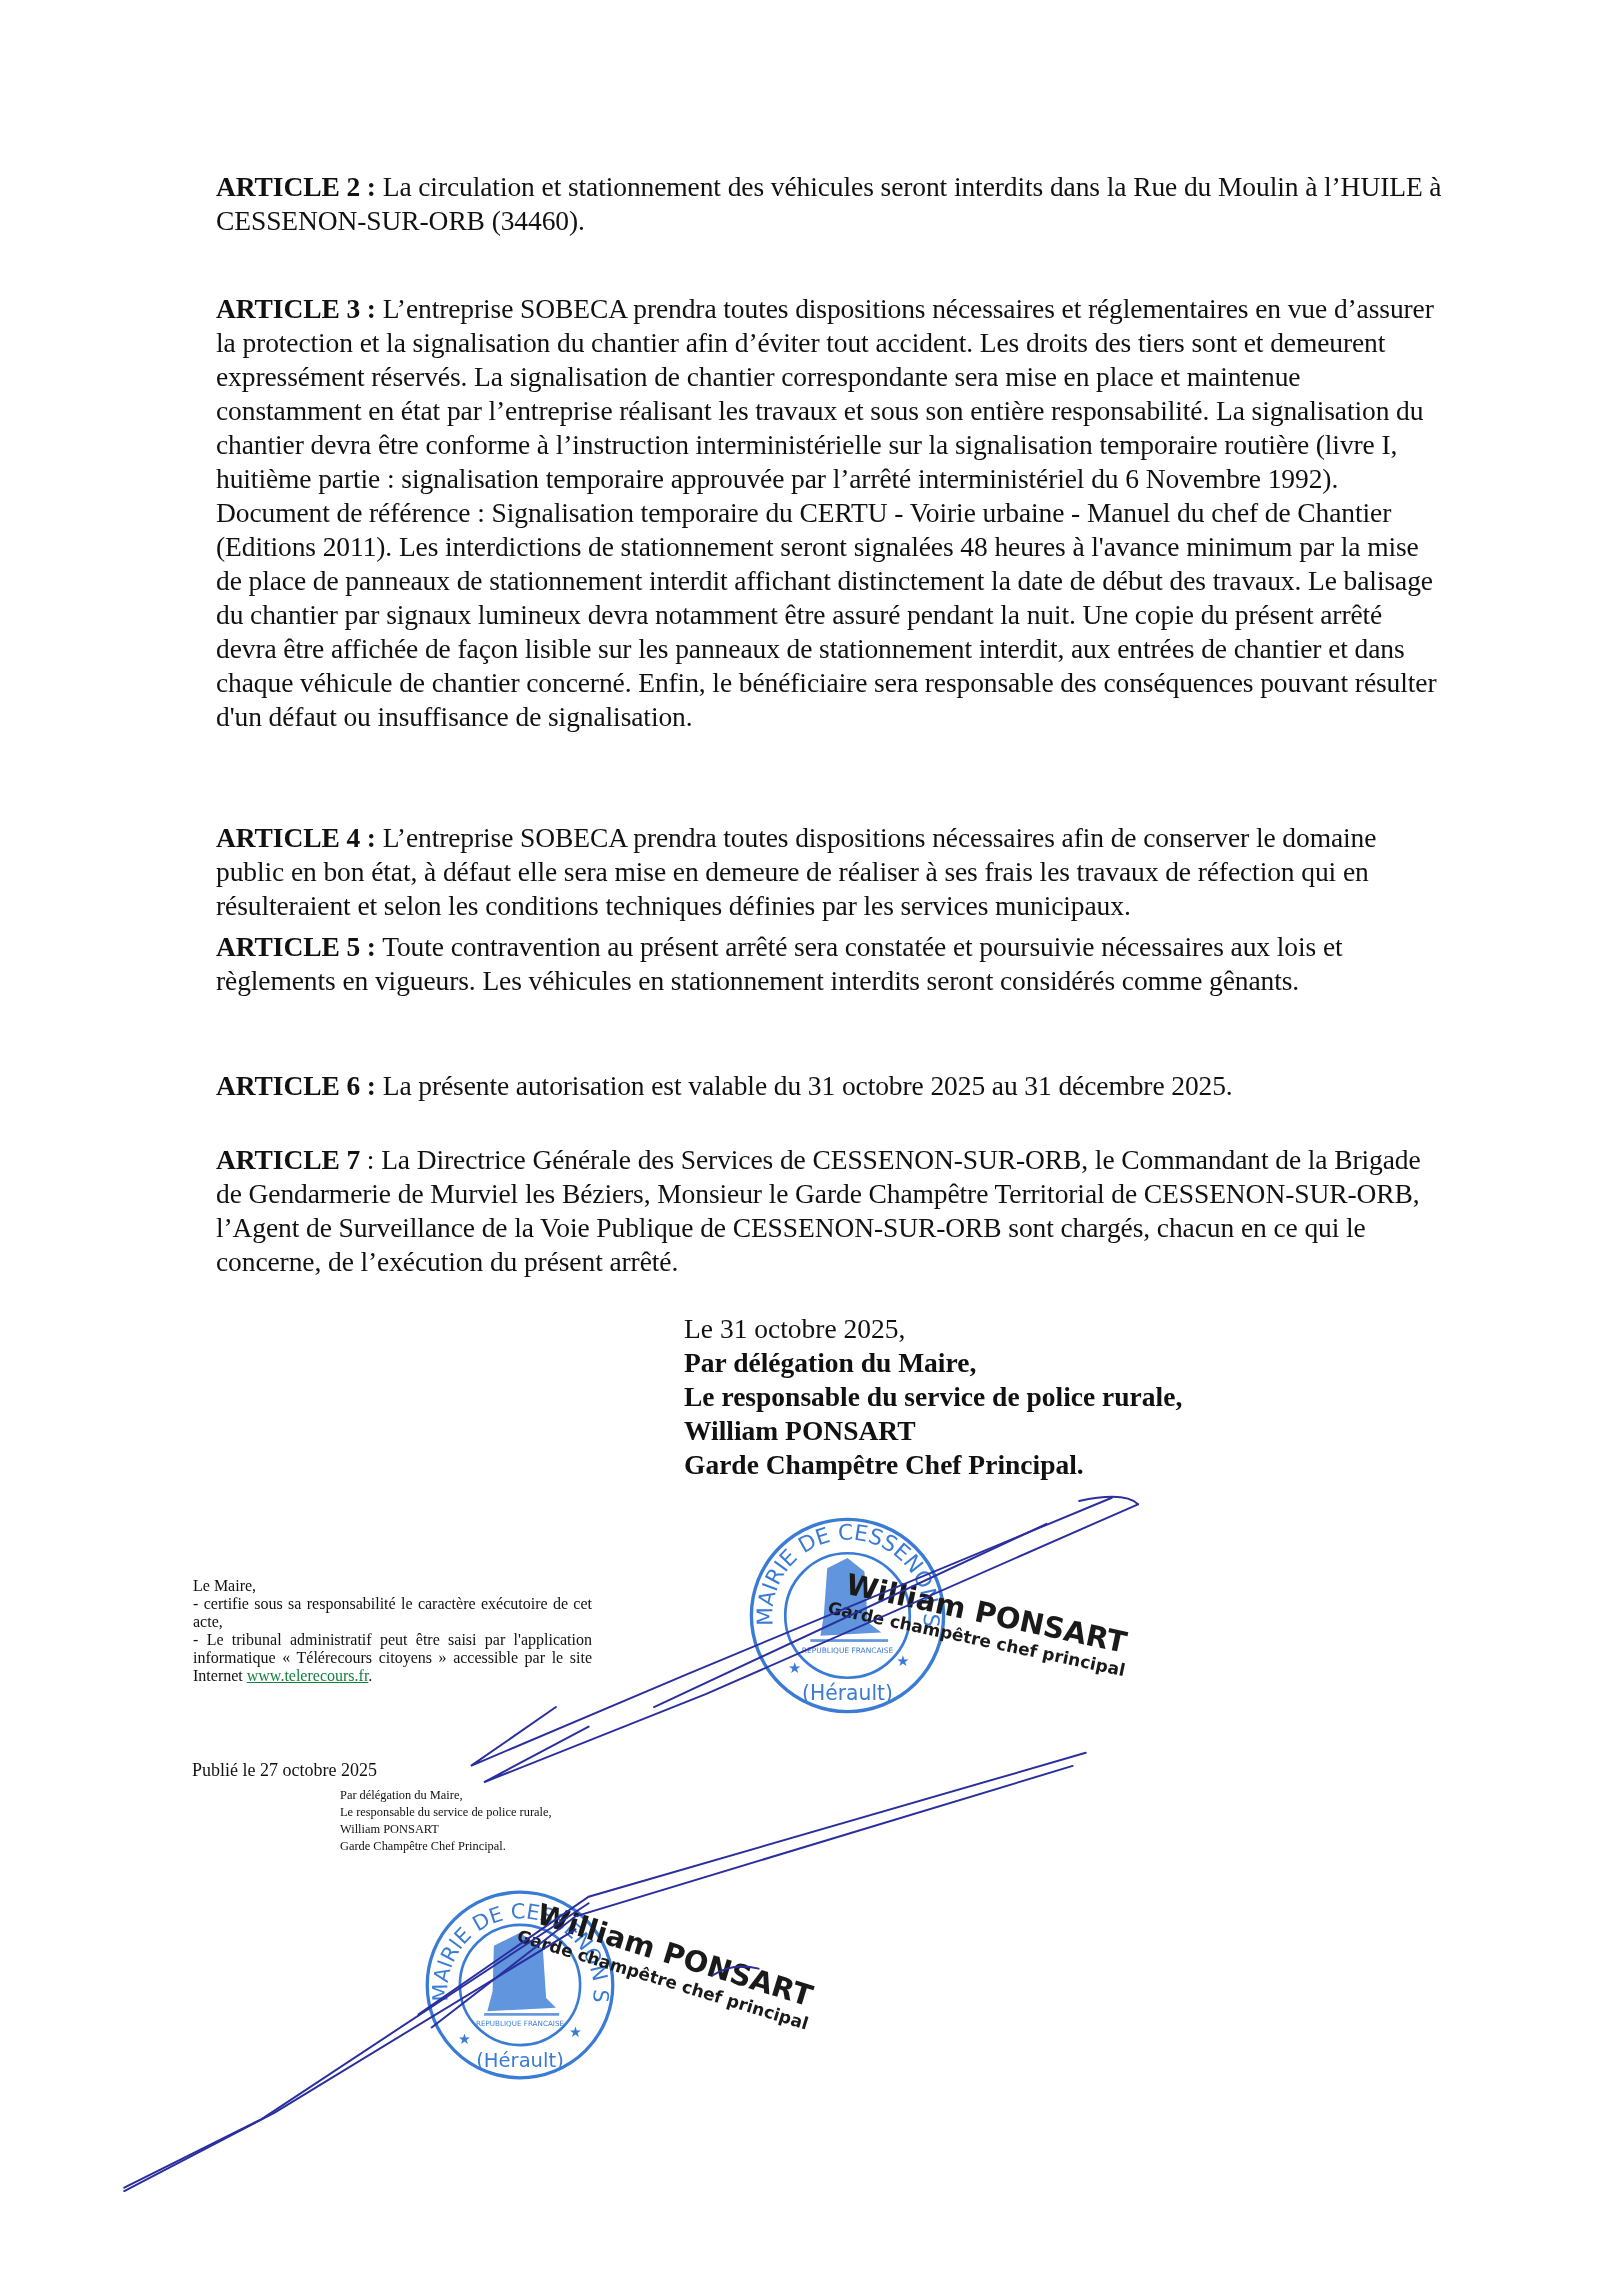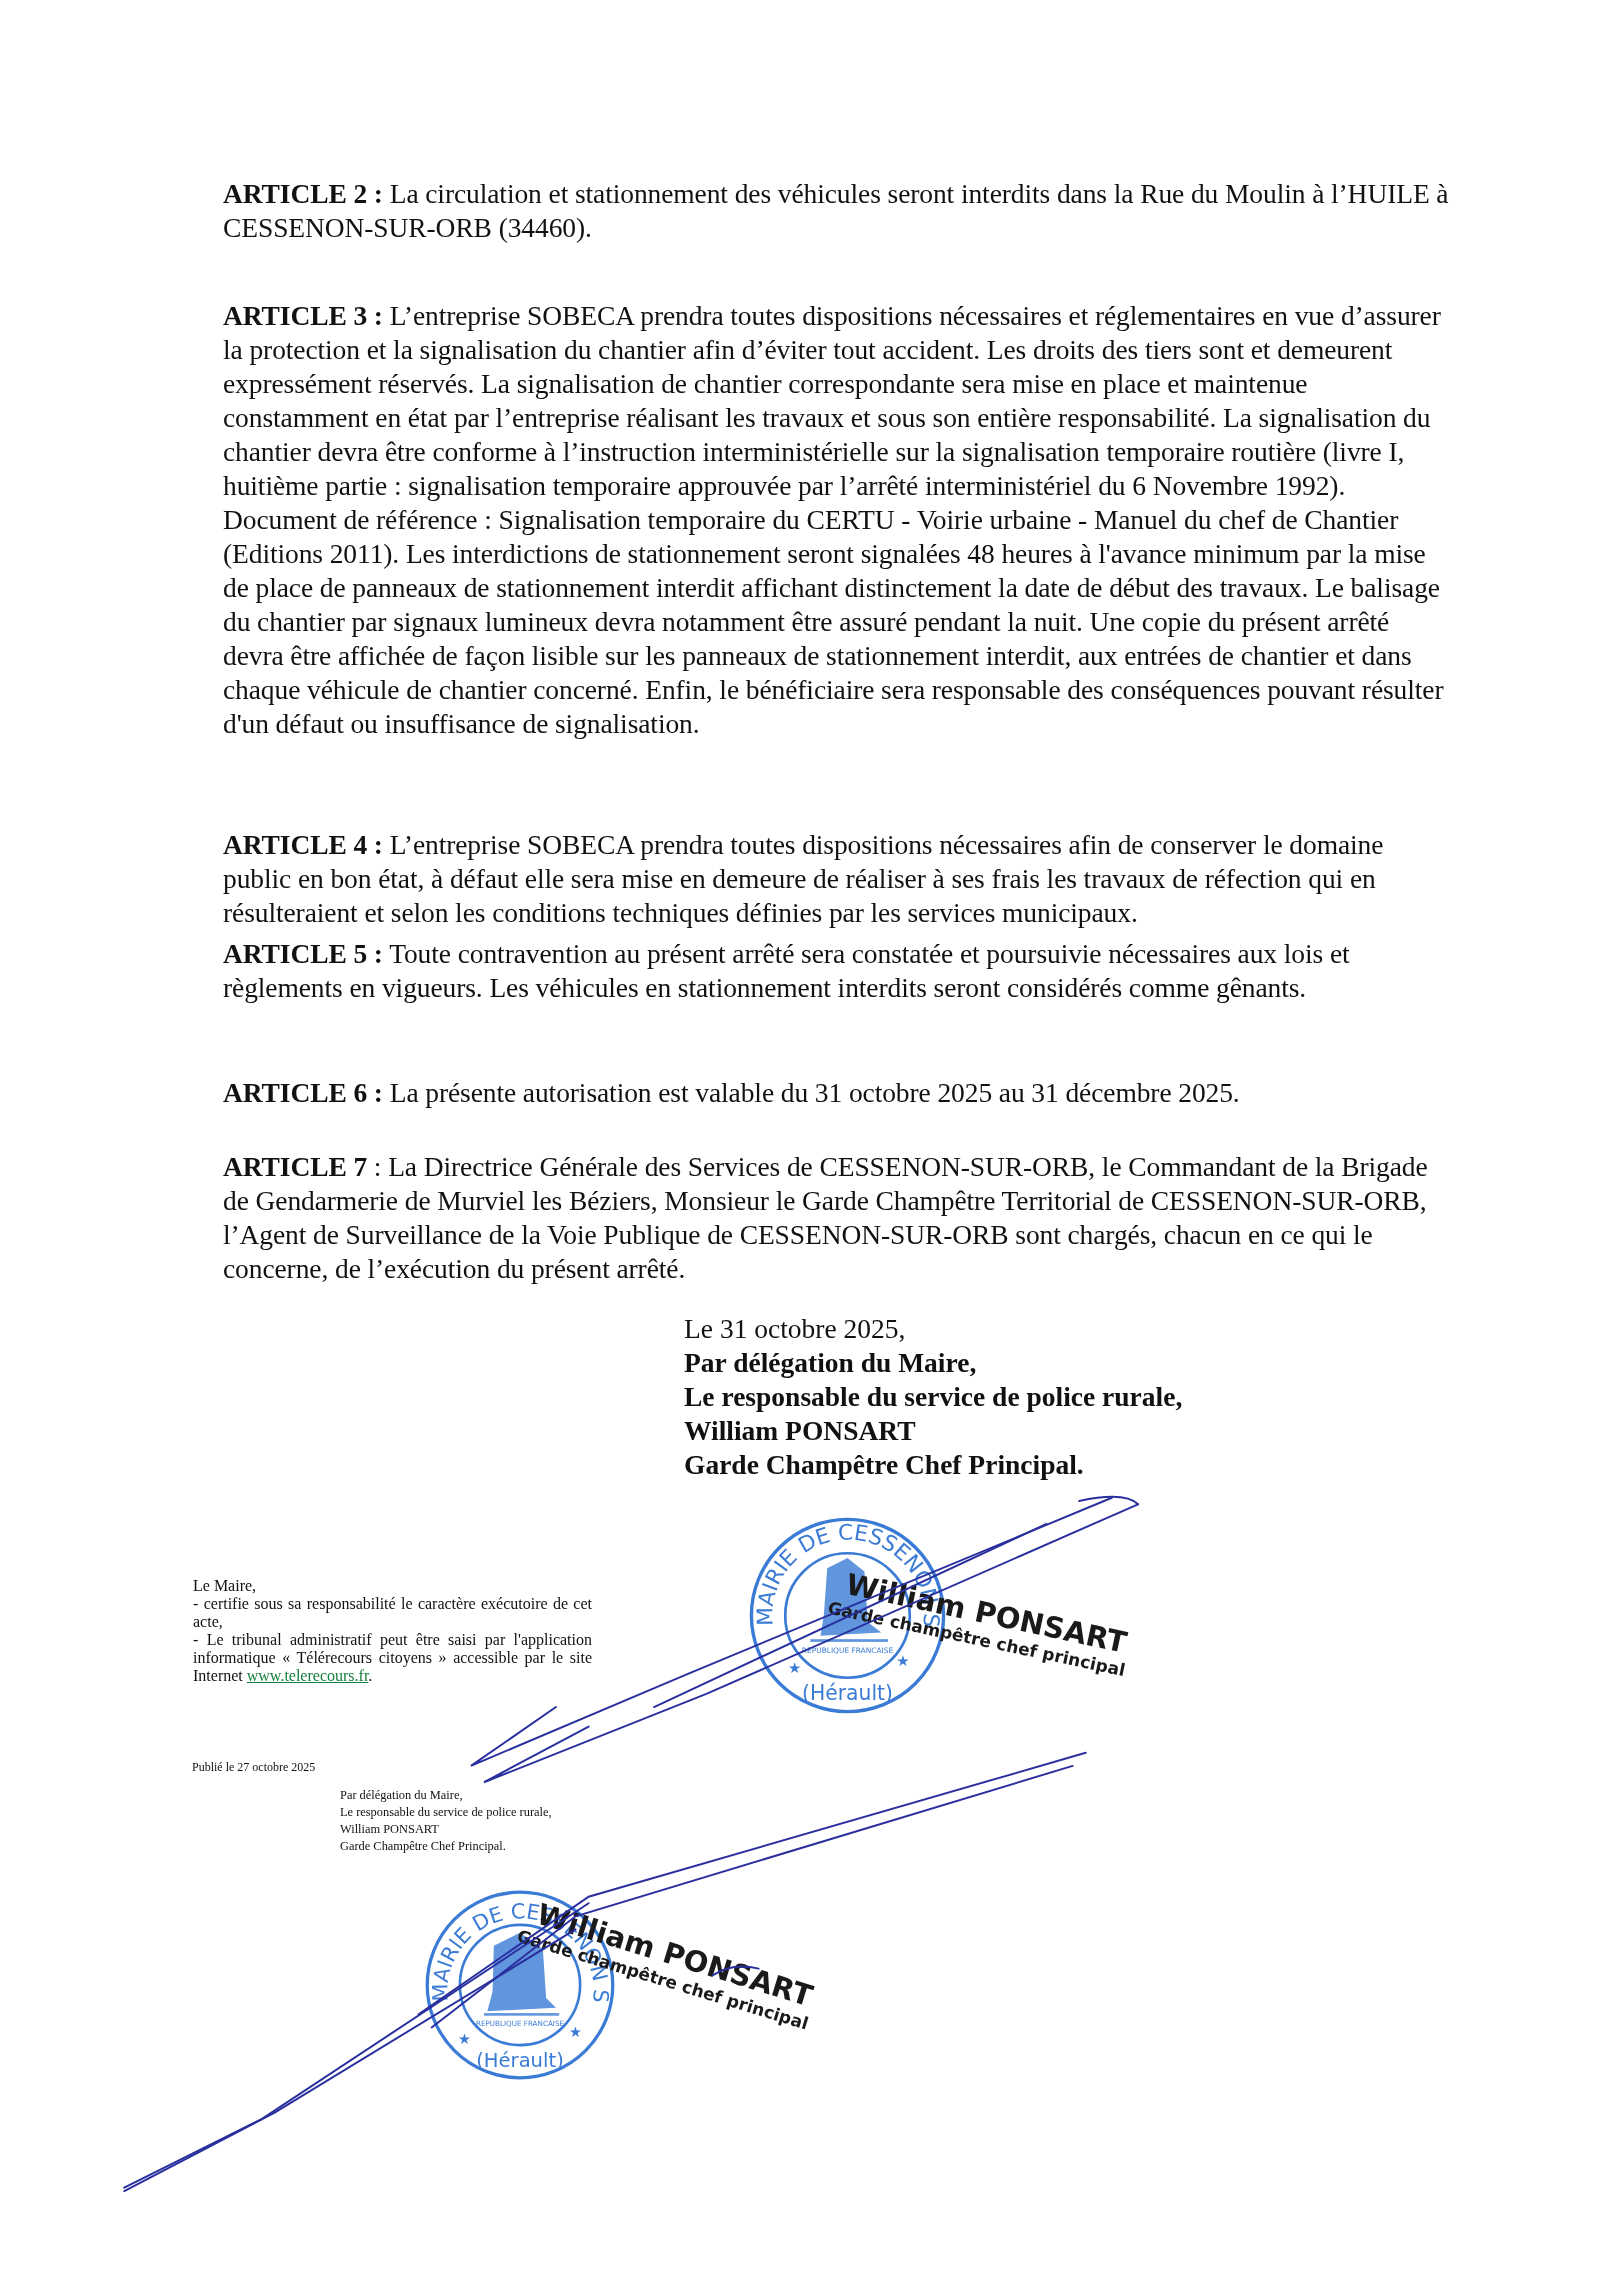--- a/index.html
+++ b/index.html
@@ -2,21 +2,21 @@
 <html style="font-size:10.5px"><head>
 <meta charset="utf-8">
 <style>
   html, body { margin: 0; padding: 0; background: #ffffff; }
   body {
     width: 1622px; height: 2295px; position: relative; overflow: hidden;
     font-family: "Liberation Serif", "DejaVu Serif", serif; color: #111;
   }
   .article {
     position: absolute; left: 215px; width: 1230px;
-    font-size: 27.5px; line-height: 34px; margin: 8px;
+    font-size: 27.5px; line-height: 34px; margin: 1px;
     letter-spacing: -0.1px;
   }
   .article b { font-weight: bold; }
   #a2 { top: 169px; }
   #a3 { top: 291px; }
   #a4 { top: 820px; }
   #a5 { top: 929px; }
   #a6 { top: 1068px; }
   #a7 { top: 1142px; }
 
@@ -25,21 +25,21 @@
     font-size: 27.5px; line-height: 34px;
   }
   .signblock .bold { font-weight: bold; }
 
   .notice {
     position: absolute; left: 193px; top: 1577px; width: 399px;
     font-size: 16px; line-height: 18px; text-align: justify;
   }
   .notice a { color: #15803d; text-decoration: underline; }
   .published {
-    position: absolute; left: 192px; top: 1760px; font-size: 12px;
+    position: absolute; left: 192px; top: 1760px; font-size: 18px;
   }
   .delegation {
     position: absolute; left: 340px; top: 1787px; font-size: 12.4px; line-height: 17px;
   }
 
   .stamp { position: absolute; }
   #stamp1 { left: 746px; top: 1514px; width: 203px; height: 203px; }
   #stamp2 { left: 422px; top: 1887px; width: 196px; height: 196px; }
   .overlay { position: absolute; left: 0; top: 0; width: 1622px; height: 2295px; pointer-events: none; }
 

